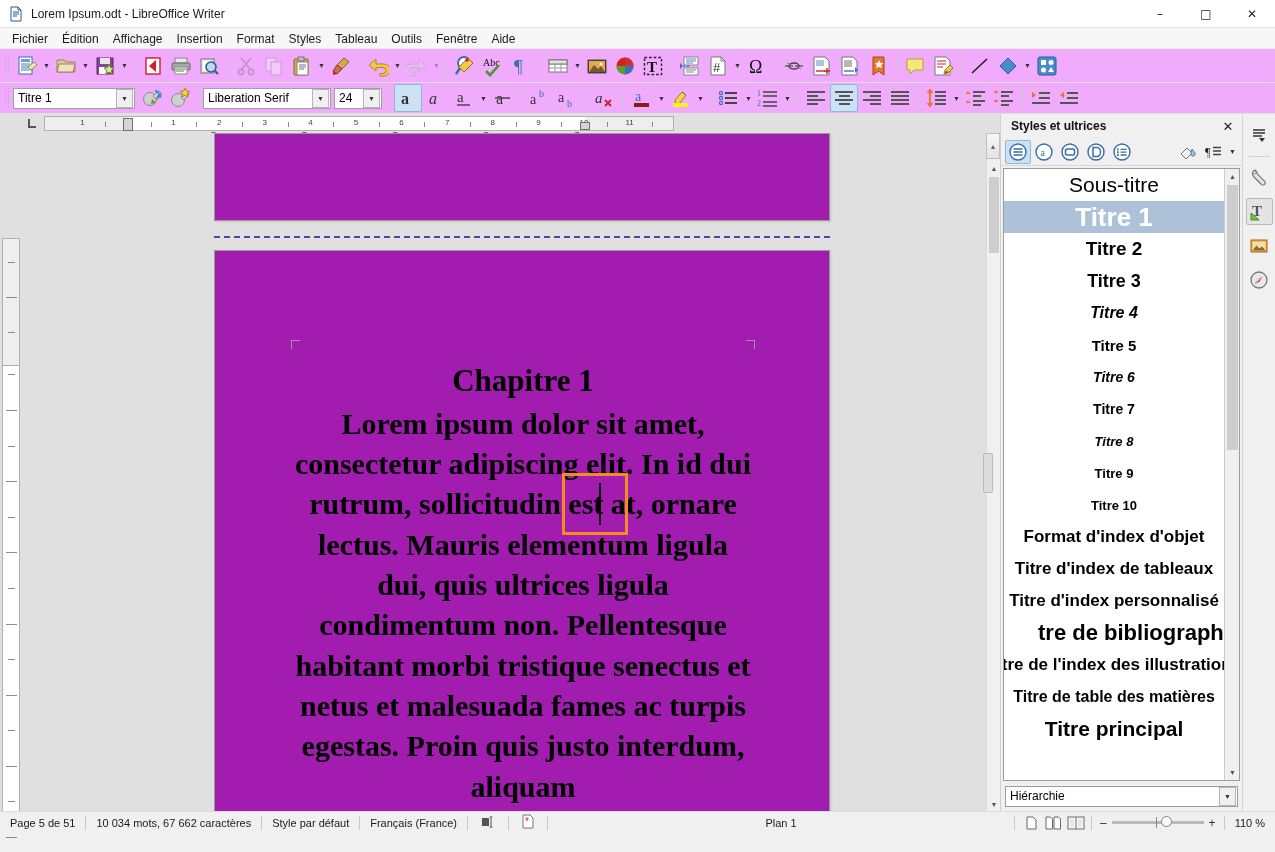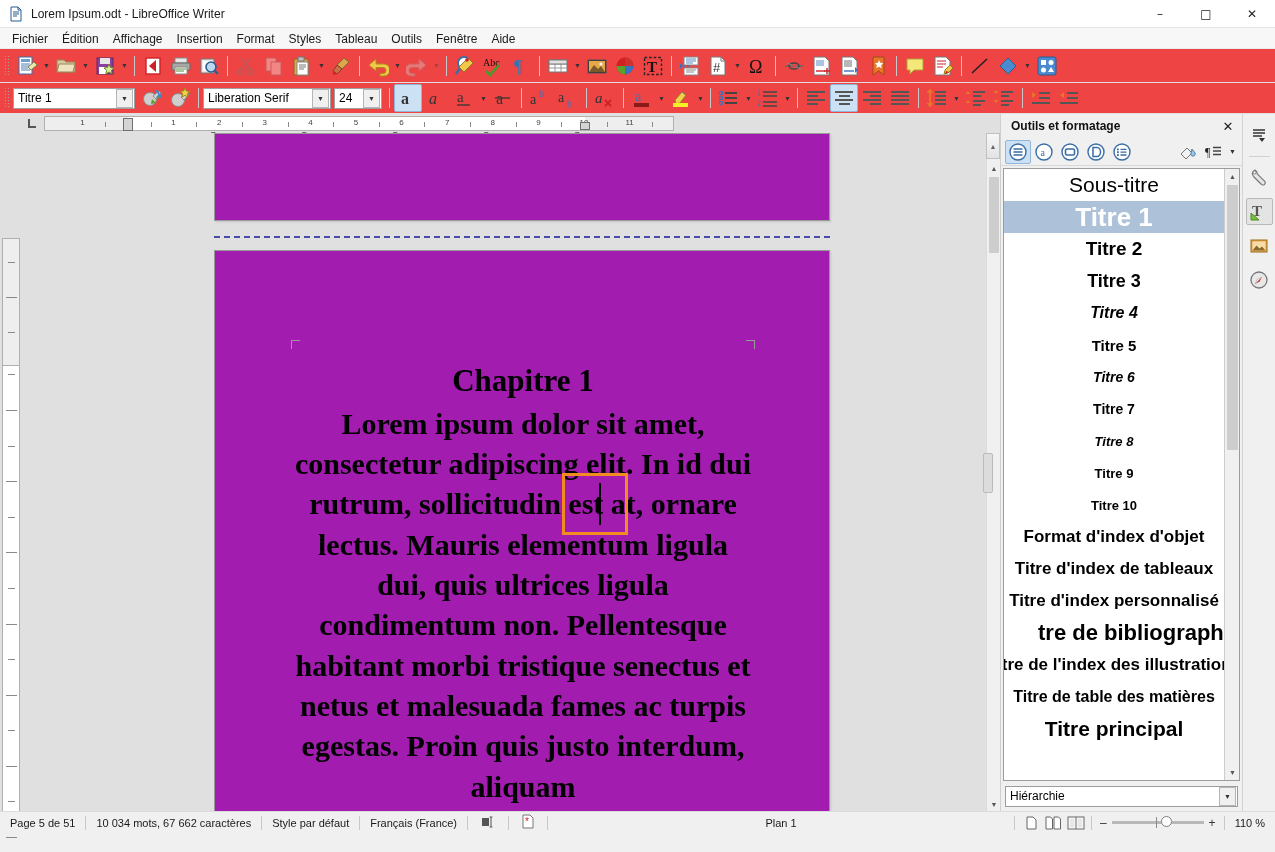--- a/index.html
+++ b/index.html
@@ -31,21 +31,21 @@
     height: 21px; background: #f7f7f7;
     display: flex; align-items: flex-end; padding-left: 5px;
     border-bottom: 1px solid #ebebeb;
   }
   .menu-item {
     padding: 2px 7px; font-size: 12px; color: #1a1a1a; cursor: default;
   }
 
   
   .toolbar {
-    background: #ef4444; display: flex; align-items: center;
+    background: #f0abfc; display: flex; align-items: center;
     border-bottom: 1px solid #e0e0e0; padding-left: 2px;
   }
   .tb1 { height: 34px; }
   .tb2 { height: 31px; }
   .grip {
     width: 6px; height: 22px; margin: 0 3px 0 2px; flex: 0 0 auto;
     background-image: radial-gradient(#a8a8a8 35%, transparent 36%);
     background-size: 3px 3px; opacity: .85;
   }
   .tbtn {
@@ -810,21 +810,21 @@
       <div class="split-handle" style="top:0;">▲</div>
       <div class="arw" style="top:28px;">▲</div>
       <div class="thumb" style="top:44px; height:76px;"></div>
       <div class="arw" style="bottom:0;">▼</div>
       <div style="position:absolute; left:-4px; top:320px; width:10px; height:40px; background:#dcdcdc; border:1px solid #bbb; border-radius:2px;"></div>
     </div>
   </div>
 
   <div class="sidebar">
     <div class="sb-header">
-      <span class="sb-title">Outils et formatage</span>
+      <span class="sb-title">Styles et ultrices</span>
       <span class="sb-close">✕</span>
     </div>
 
     <div class="sb-toolbar">
       <div class="sb-tb-btn sel">
         <svg width="18" height="18" viewBox="0 0 18 18">
           <circle cx="9" cy="9" r="8" fill="#fff" stroke="#3a6ea5" stroke-width="1.4"></circle>
           <path d="M4.5 6h9M4.5 9h9M4.5 12h9" stroke="#3a6ea5" stroke-width="1.6"></path>
         </svg>
       </div>

